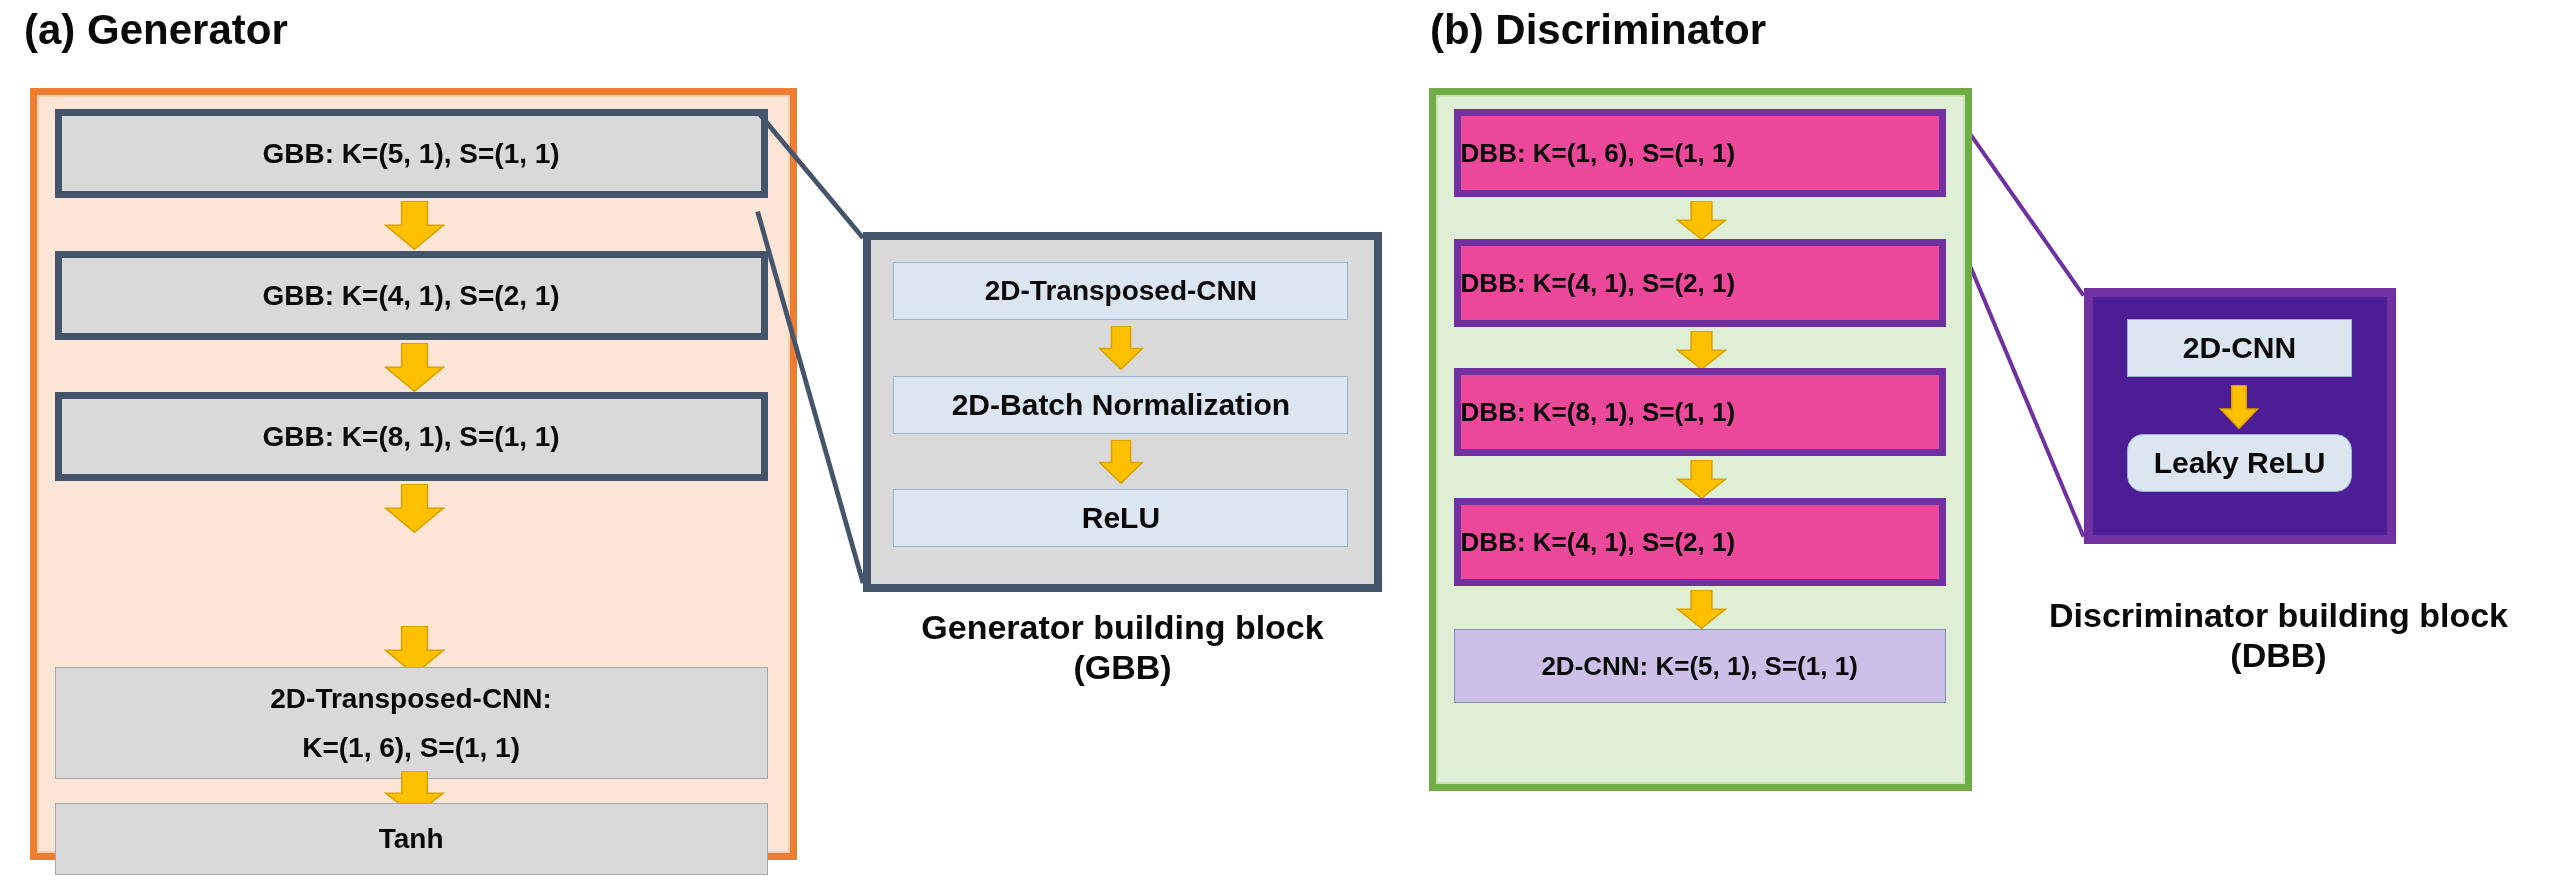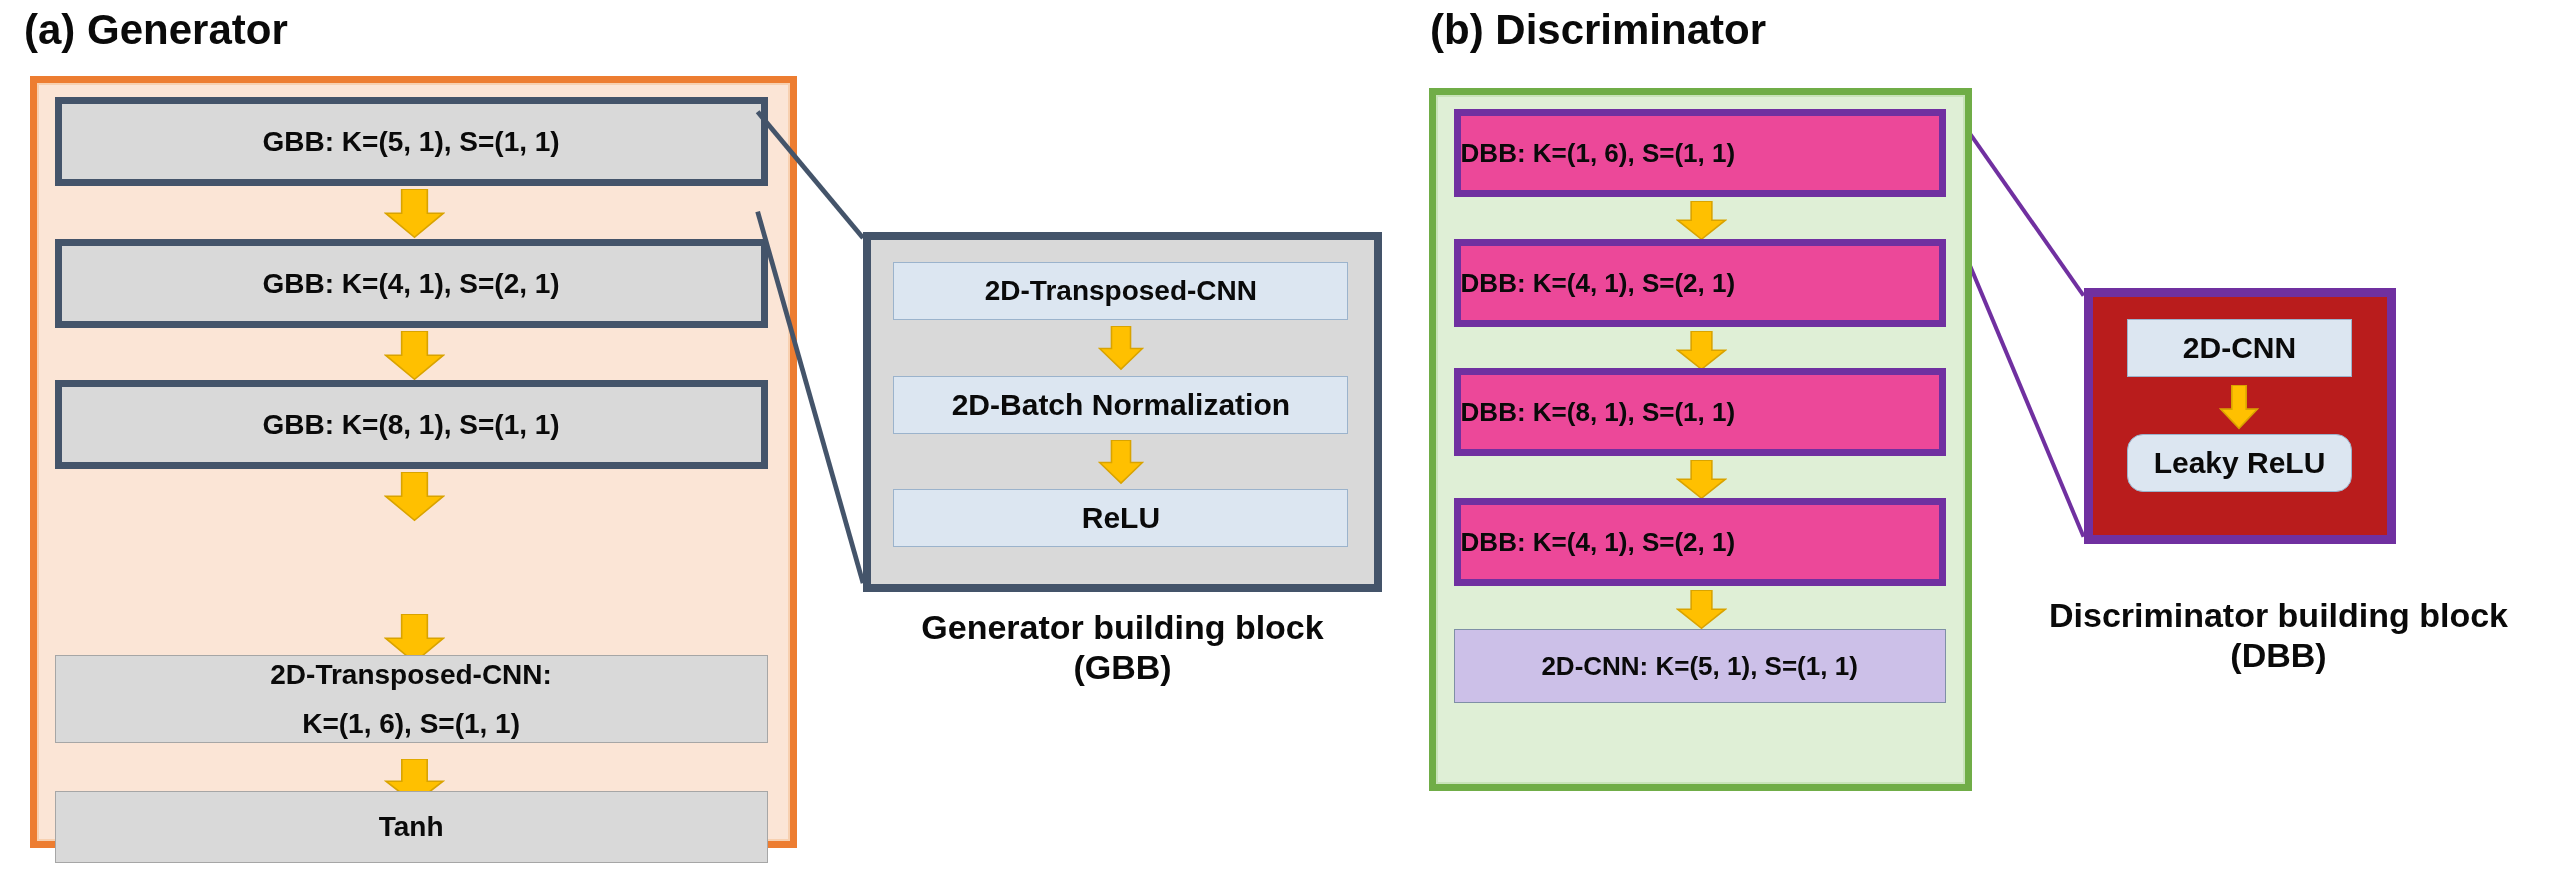--- a/index.html
+++ b/index.html
@@ -2,21 +2,21 @@
 <html style="font-size:12.8px"><head>
 <meta charset="utf-8">
 <style>
   html,body{margin:0;padding:0;background:#ffffff;}
   body{width:2576px;height:889px;position:relative;overflow:hidden;
        font-family:"Liberation Sans",sans-serif;-webkit-font-smoothing:antialiased;}
 
   .panel-title{position:absolute;font-weight:bold;color:#0a0a0a;white-space:nowrap;}
 
   
-  #gen-panel{position:absolute;left:30px;top:76px;width:767px;height:772px;
+  #gen-panel{position:absolute;left:30px;top:88px;width:767px;height:772px;
              background:#FBE5D6;border:7.2px solid #ED7D31;box-sizing:border-box;padding-left:44px;}
   #gen-inner{position:absolute;left:0;top:0;right:0;bottom:0;
              border:2.4px solid #F7D0B0;box-sizing:border-box;}
 
   .gbb-row{position:absolute;left:17.6px;width:713px;height:89px;
            background:#D9D9D9;border:7.2px solid #44546A;box-sizing:border-box;
            display:flex;align-items:center;justify-content:center;}
   .plain-row{position:absolute;left:17.6px;width:713px;
              background:#D9D9D9;border:1.6px solid #A6A6A6;box-sizing:border-box;
              display:flex;flex-direction:column;align-items:center;justify-content:center;}
@@ -33,21 +33,21 @@
            display:flex;align-items:center;}
   .dcnn-row{position:absolute;left:17.6px;width:492px;height:74px;
             background:#CCC0E8;border:1.6px solid #7F8FA6;box-sizing:border-box;
             display:flex;align-items:center;justify-content:center;}
   .drowtxt{font-weight:bold;font-size:26px;color:#0a0a0a;white-space:nowrap;}
 
   
   #gbb-card{position:absolute;left:863px;top:232px;width:519px;height:360px;
             background:#D9D9D9;border:8px solid #44546A;box-sizing:border-box;}
   #dbb-card{position:absolute;left:2084px;top:288px;width:312px;height:256px;
-            background:#b91c1c;border:9.6px solid #7030A0;box-sizing:border-box;}
+            background:#4c1d95;border:9.6px solid #7030A0;box-sizing:border-box;}
   .sub-box{position:absolute;background:#DCE6F1;border:1.6px solid #9BB3CC;
            box-sizing:border-box;display:flex;align-items:center;justify-content:center;
            font-weight:bold;color:#0a0a0a;white-space:nowrap;}
 
   .caption{position:absolute;text-align:center;font-weight:bold;color:#0a0a0a;
            font-size:34px;line-height:1.18;}
 
   
   .arrow{position:absolute;}
   .arrow svg{display:block;}
@@ -92,21 +92,21 @@
     </svg>
   </div>
 
 
   <div class="arrow" style="left:347px;top:531px;">
     <svg width="61" height="50" viewBox="0 0 76 62">
       <path d="M22 0 H54 V30 H74 L38 60 L2 30 H22 Z" fill="#FFC000" stroke="#D9A300" stroke-width="2"></path>
     </svg>
   </div>
 
-  <div class="plain-row" style="top:572px;height:88px;gap:16px;">
+  <div class="plain-row" style="top:572px;height:112px;gap:16px;">
     <span class="rowtxt">2D-Transposed-CNN:</span>
     <span class="rowtxt">K=(1, 6), S=(1, 1)</span>
   </div>
 
   <div class="arrow" style="left:347px;top:676px;">
     <svg width="61" height="46" viewBox="0 0 76 58">
       <path d="M22 0 H54 V28 H74 L38 56 L2 28 H22 Z" fill="#FFC000" stroke="#D9A300" stroke-width="2"></path>
     </svg>
   </div>
 

